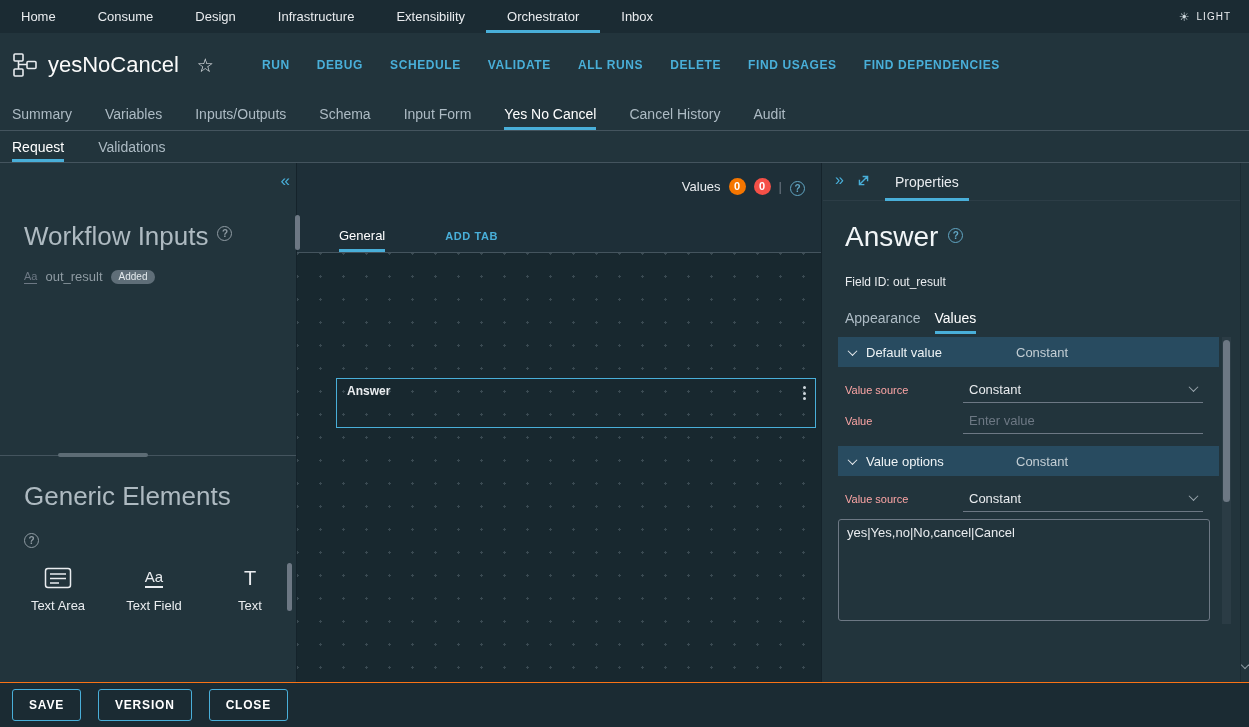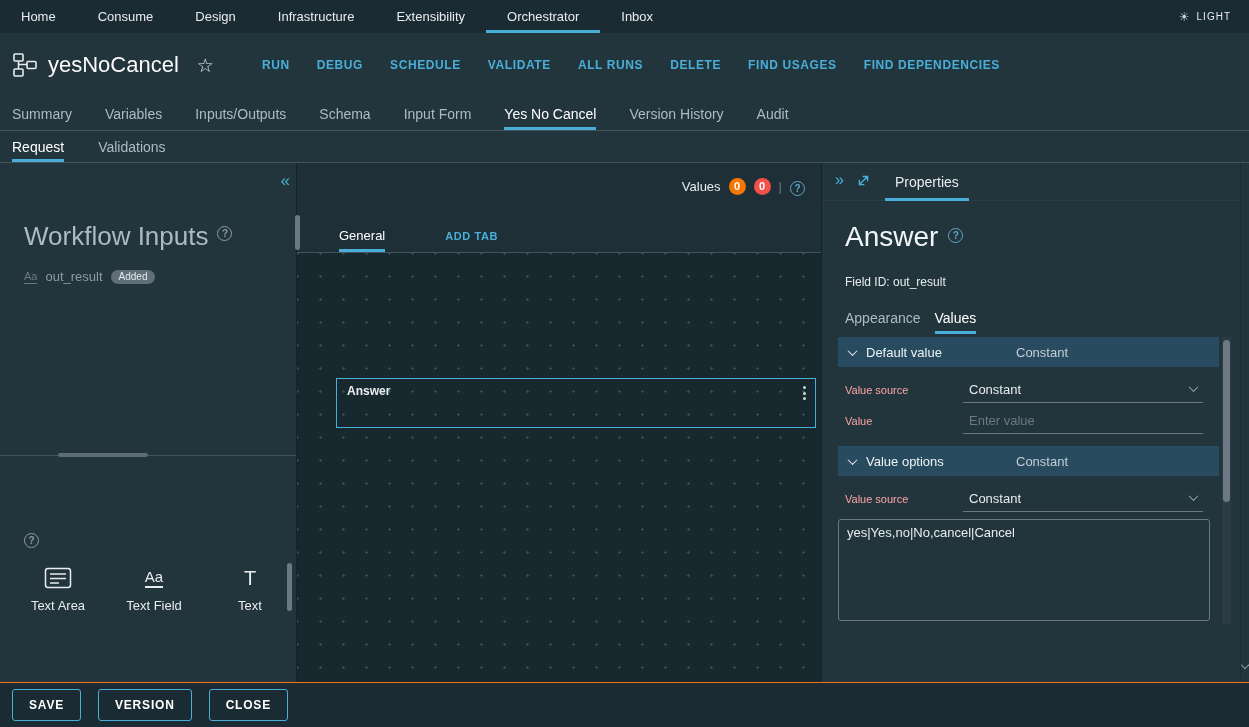--- a/index.html
+++ b/index.html
@@ -155,21 +155,21 @@
     </div>
   </div>
 
   <div class="wf-tabs">
     <div class="wf-tab">Summary</div>
     <div class="wf-tab">Variables</div>
     <div class="wf-tab">Inputs/Outputs</div>
     <div class="wf-tab">Schema</div>
     <div class="wf-tab">Input Form</div>
     <div class="wf-tab active">Yes No Cancel</div>
-    <div class="wf-tab">Version History</div>
+    <div class="wf-tab">Cancel History</div>
     <div class="wf-tab">Audit</div>
   </div>
 
   <div class="form-tabs">
     <div class="form-tab active">Request</div>
     <div class="form-tab">Validations</div>
   </div>
 
   <div class="left-panel">
     <div class="collapse-btn">«</div>
@@ -178,20 +178,23 @@
       <span class="help">?</span>
     </div>
     <div class="input-item">
       <span class="aa-mini">Aa</span>
       <span class="input-name">out_result</span>
       <span class="added-badge">Added</span>
     </div>
     <div class="lp-divider">
         <div class="handle"></div>
       </div>
+    <div class="panel-heading ge-heading">
+      <span>Generic Elements</span>
+    </div>
     <span class="help ge-help">?</span>
     <div class="ge-items">
       <div class="ge-item">
         <span class="glyph">
           <svg width="28" height="22" viewBox="0 0 28 22" fill="none" stroke="#e9ecef" stroke-width="1.5">
             <rect x="1.5" y="1.5" width="25" height="19" rx="2.5"></rect>
             <path d="M6 7 h16 M6 11.5 h16 M6 16 h9"></path>
           </svg>
         </span>
         <span class="ge-label">Text Area</span>

